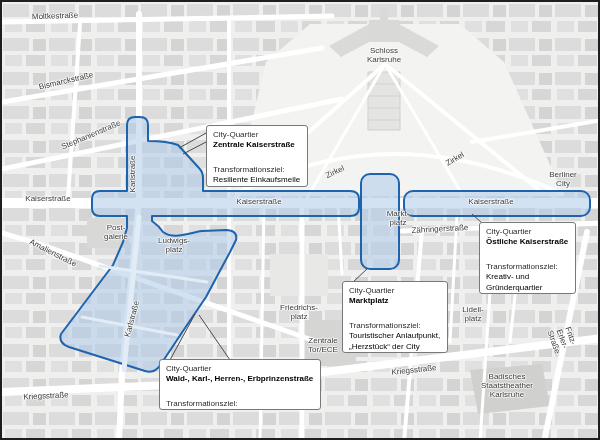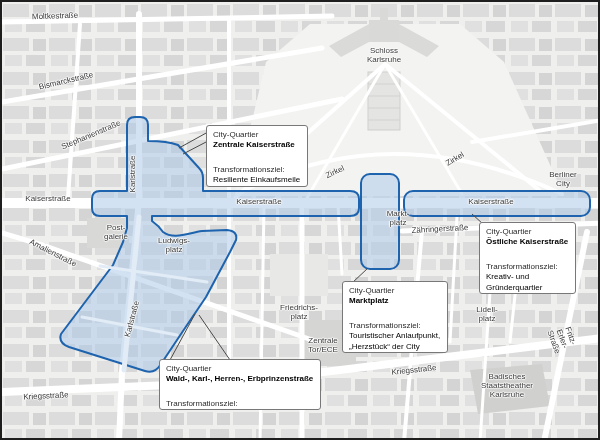--- a/index.html
+++ b/index.html
@@ -143,21 +143,21 @@
   <div class="maplabel" style="left:489px;top:200px;">Kaiserstraße</div>
   <div class="maplabel" style="left:396px;top:216px;">Markt-
 platz</div>
   <div class="maplabel" style="left:114px;top:230px;">Post-
 galerie</div>
   <div class="maplabel" style="left:172px;top:243px;">Ludwigs-
 platz</div>
   <div class="maplabel" style="left:297px;top:278px;margin-top:32px;">Friedrichs-
 platz</div>
   <div class="maplabel" style="left:438px;top:227px;transform:translate(-50%,-50%) rotate(-3deg);">Zähringerstraße</div>
-  <div class="maplabel" style="left:485px;top:296px;margin-top:16px;">Lidell-
+  <div class="maplabel" style="left:471px;top:296px;margin-top:16px;">Lidell-
 platz</div>
   <div class="maplabel" style="left:321px;top:343px;">Zentrale
 Tor/ECE</div>
   <div class="maplabel" style="left:560px;top:337px;transform:translate(-50%,-50%) rotate(70deg);">Fritz-Erler-Straße</div>
   <div class="maplabel" style="left:505px;top:384px;">Badisches
 Staatstheather
 Karlsruhe</div>
 
   <div class="callout" style="left:204px;top:123px;">
     <div class="kicker">City-Quartier</div>

